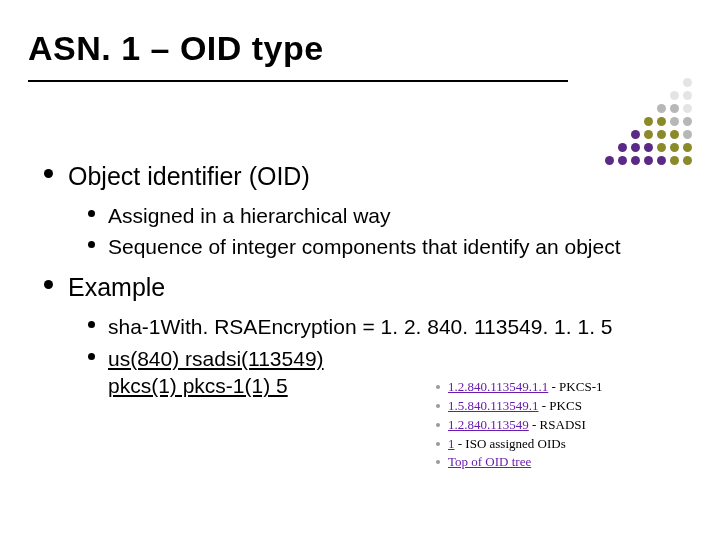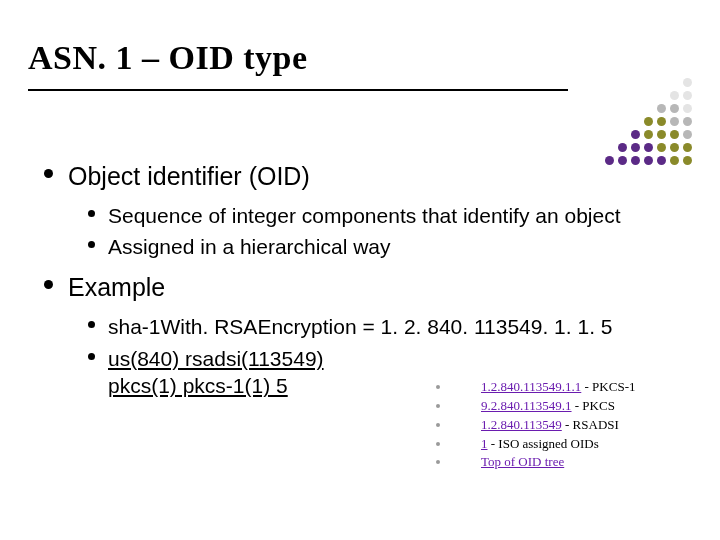--- a/index.html
+++ b/index.html
@@ -9,23 +9,22 @@
     height: 540px;
     background: #ffffff;
     font-family: Arial, Helvetica, sans-serif;
     color: #000;
     position: relative;
     overflow: hidden;
   }
   .title-wrap {
     position: absolute;
     left: 28px;
-    top: 39px;
+    top: 29px;
     right: 40px;
-    font-family: Liberation Serif, serif;
   }
   .title {
     font-size: 34px;
     font-weight: bold;
     letter-spacing: 0.5px;
   }
   .title-underline {
     margin-top: 12px;
     border-bottom: 2px solid #000;
     width: 540px;
@@ -122,21 +121,20 @@
     left: 2px;
     top: 7px;
     width: 4px;
     height: 4px;
     background: #9a9a9a;
     border-radius: 50%;
   }
   .oid-list a {
     color: #6a1caf;
     text-decoration: underline;
-    margin-left: 33px;
   }
   .oid-list .sep {
     color: #000000;
   }
   .wrap-420 {
     max-width: 420px;
   }
 </style>
 </head>
 <body>
@@ -197,24 +195,24 @@
     <div class="dot" style="background: rgb(138, 138, 42);"></div>
     <div class="dot" style="background: rgb(138, 138, 42);"></div>
   </div>
 
 <div class="content">
   <ul class="level1">
     <li>
       <span class="l1-text">Object identifier (OID)</span>
       <ul class="level2">
         <li>
+          <span class="l2-text">Assigned in a hierarchical way</span>
+        </li>
+        <li>
           <span class="l2-text">Sequence of integer components that identify an object</span>
-        </li>
-        <li>
-          <span class="l2-text">Assigned in a hierarchical way</span>
         </li>
       </ul>
     </li>
     <li>
       <span class="l1-text">Example</span>
       <ul class="level2">
         <li>
           <span class="l2-text">sha-1With. RSAEncryption = 1. 2. 840. 113549. 1. 1. 5</span>
         </li>
         <li>
@@ -223,17 +221,17 @@
             <span class="line2">pkcs(1) pkcs-1(1) 5</span>
           </span>
         </li>
       </ul>
     </li>
   </ul>
 </div>
 
 <div class="oid-list" id="oid-list">
     <div class="row"><a href="#">1.2.840.113549.1.1</a><span class="sep"> - PKCS-1</span></div>
-    <div class="row"><a href="#">9.2.840.113549.1</a><span class="sep"> - PKCS</span></div>
+    <div class="row"><a href="#">1.5.840.113549.1</a><span class="sep"> - PKCS</span></div>
     <div class="row"><a href="#">1.2.840.113549</a><span class="sep"> - RSADSI</span></div>
     <div class="row"><a href="#">1</a><span class="sep"> - ISO assigned OIDs</span></div>
     <div class="row"><a href="#">Top of OID tree</a></div>
   </div>
 
 </body></html>

